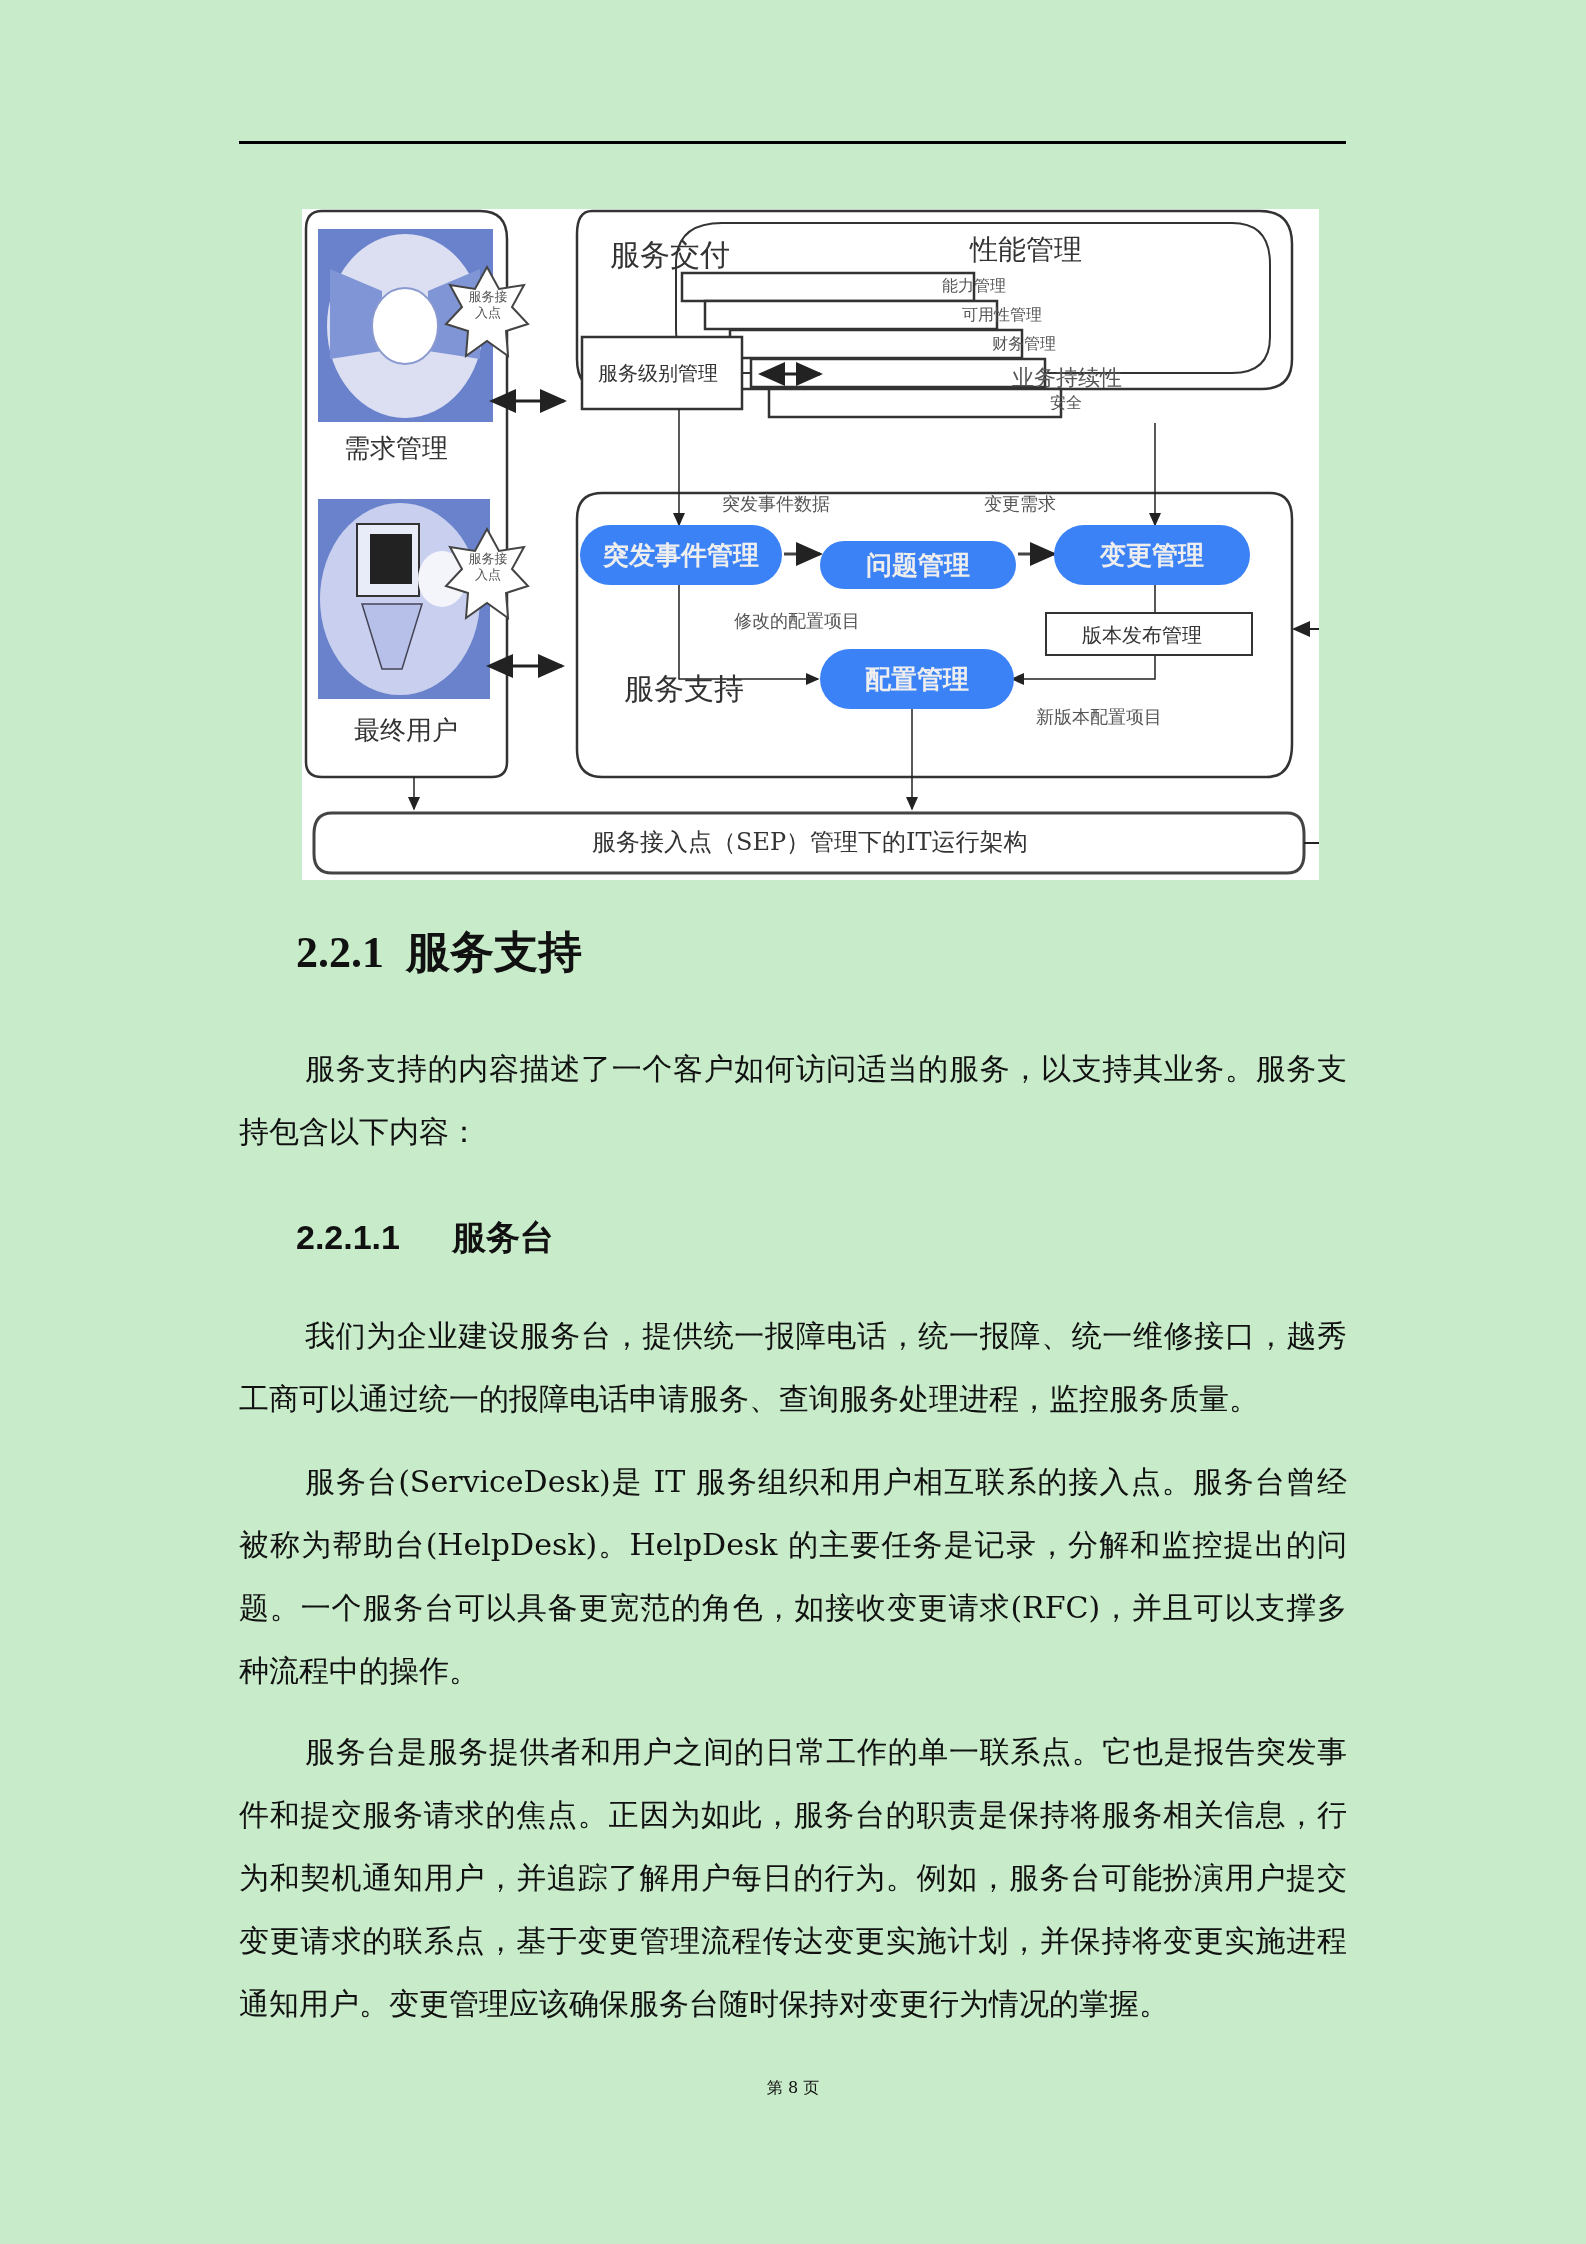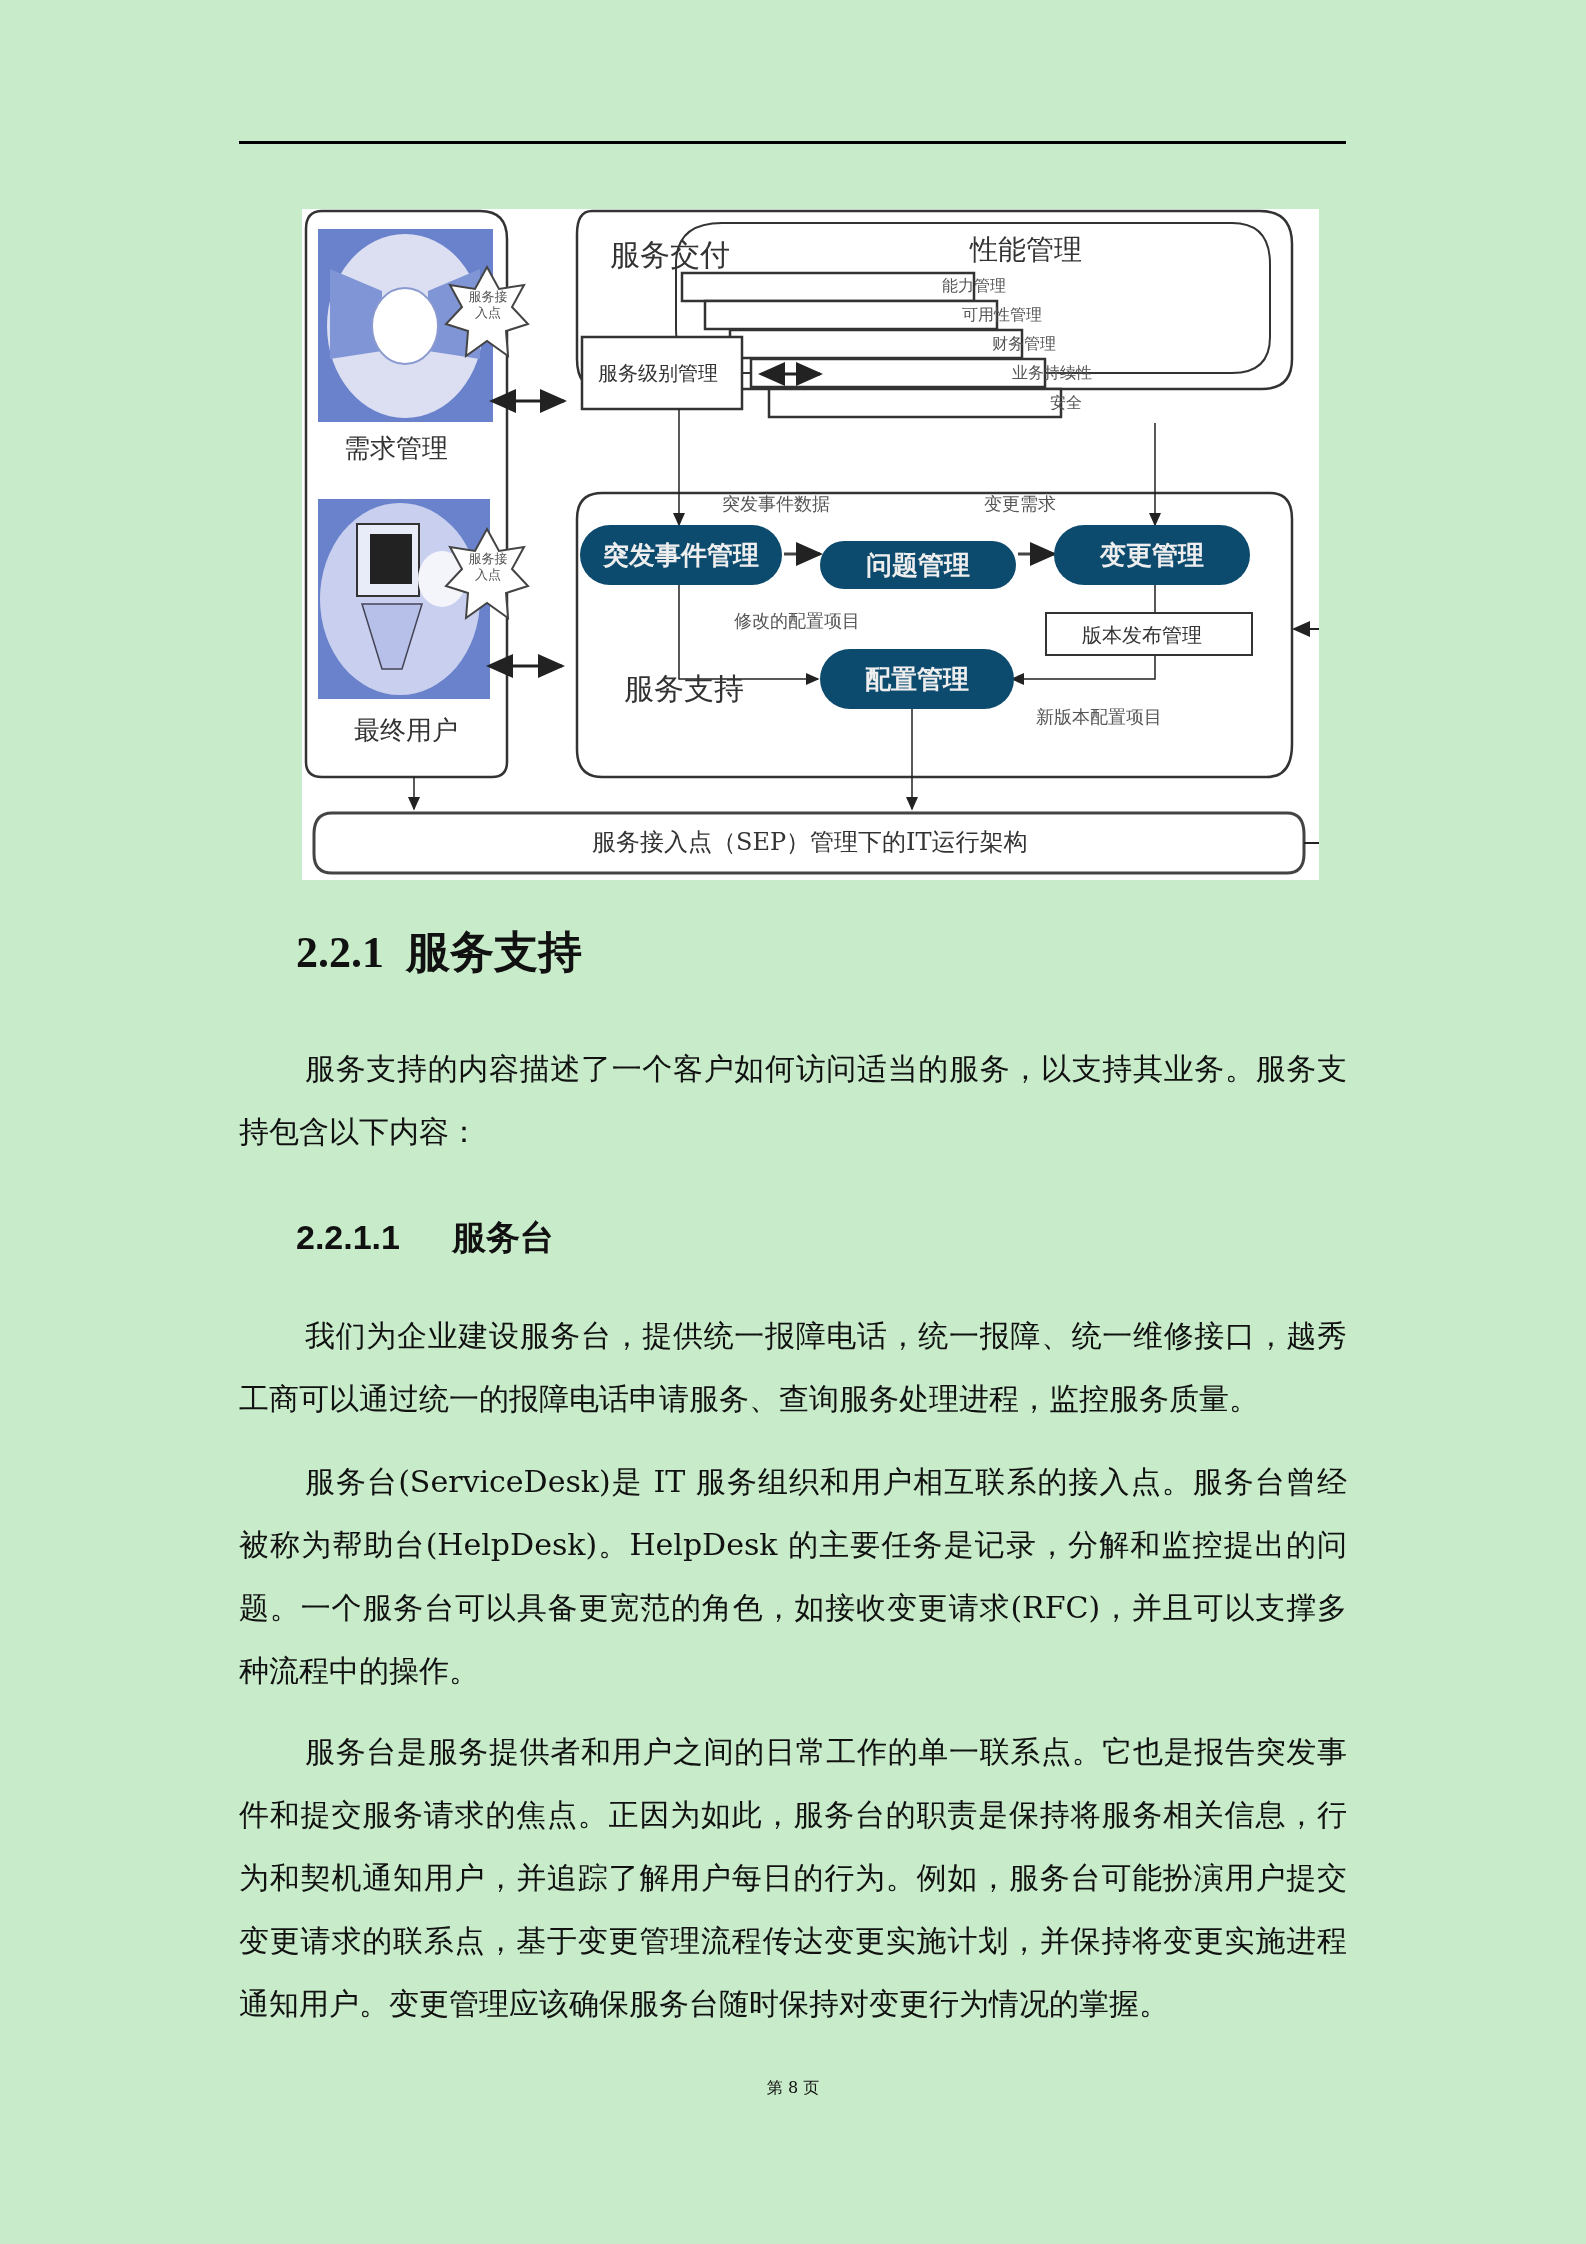--- a/index.html
+++ b/index.html
@@ -3,21 +3,21 @@
 <meta charset="utf-8">
 <style>
   html, body { margin:0; padding:0; }
   body { width:1586px; height:2244px; background:#c8ecca; position:relative; overflow:hidden;
          font-family: "DejaVu Serif", "Liberation Serif", serif; color:#111; }
   .rule { position:absolute; left:239px; top:141px; width:1107px; height:3px; background:#000; }
   .figure { position:absolute; left:302px; top:209px; width:1017px; height:671px; background:#fff; }
   .figure svg { position:absolute; left:0; top:0; }
   .lbl { position:absolute; white-space:nowrap; color:#555; font-family:"DejaVu Serif", serif; }
   .lbl.dark { color:#333; }
-  .pill { position:absolute; background:#0c4a6e; border-radius:32px; color:#eee; font-weight:bold;
+  .pill { position:absolute; background:#3b82f6; border-radius:32px; color:#eee; font-weight:bold;
           display:flex; align-items:center; justify-content:center; font-size:26px; font-family:"DejaVu Sans", sans-serif; }
   .h2 { position:absolute; left:296px; top:923px; font-family:Liberation Serif, serif; font-weight:bold; font-size:44px; letter-spacing:0px; }
   .h2 .num { margin-right:22px; }
   .h3 { position:absolute; left:296px; top:1215px; font-family:"Liberation Sans","DejaVu Sans",sans-serif; font-weight:bold; font-size:34px; }
   .h3 .num { margin-right:52px; }
   .para { position:absolute; left:239px; width:1108px; font-size:30px; line-height:63px; text-align:justify; text-indent:66px; margin:0; }
   .footer { position:absolute; left:0; width:1586px; top:2078px; text-align:center; font-size:16px; }
 </style>
 </head>
 <body>
@@ -99,21 +99,21 @@
   <div class="lbl dark" style="left:52px; top:504px; font-size:26px;">最终用户</div>
   <div class="lbl" style="left:166px; top:80px; width:40px; font-size:13px; white-space:normal; text-align:center; line-height:16px;">服务接入点</div>
   <div class="lbl" style="left:166px; top:342px; width:40px; font-size:13px; white-space:normal; text-align:center; line-height:16px;">服务接入点</div>
 
   <div class="lbl dark" style="left:308px; top:26px; font-size:30px;">服务交付</div>
   <div class="lbl dark" style="left:296px; top:151px; font-size:20px;">服务级别管理</div>
   <div class="lbl dark" style="left:668px; top:22px; font-size:28px;">性能管理</div>
   <div class="lbl" style="left:640px; top:67px; font-size:16px;font-family:Liberation Mono, monospace;">能力管理</div>
   <div class="lbl" style="left:660px; top:96px; font-size:16px;">可用性管理</div>
   <div class="lbl" style="left:690px; top:125px; font-size:16px;">财务管理</div>
-  <div class="lbl" style="left:710px; top:154px; font-size:16px;">业务持续性</div>
+  <div class="lbl" style="left:710px; top:154px; font-size:22px;">业务持续性</div>
   <div class="lbl" style="left:748px; top:184px; font-size:16px;">安全</div>
 
   <div class="lbl" style="left:420px; top:283px; font-size:18px;">突发事件数据</div>
   <div class="lbl" style="left:682px; top:283px; font-size:18px;">变更需求</div>
   <div class="pill" style="left:278px; top:316px; width:202px; height:60px;">突发事件管理</div>
   <div class="pill" style="left:518px; top:332px; width:196px; height:48px;">问题管理</div>
   <div class="pill" style="left:752px; top:316px; width:196px; height:60px;">变更管理</div>
   <div class="lbl" style="left:432px; top:400px; font-size:18px;">修改的配置项目</div>
   <div class="lbl dark" style="left:780px; top:413px; font-size:20px;">版本发布管理</div>
   <div class="pill" style="left:518px; top:440px; width:194px; height:60px;">配置管理</div>

